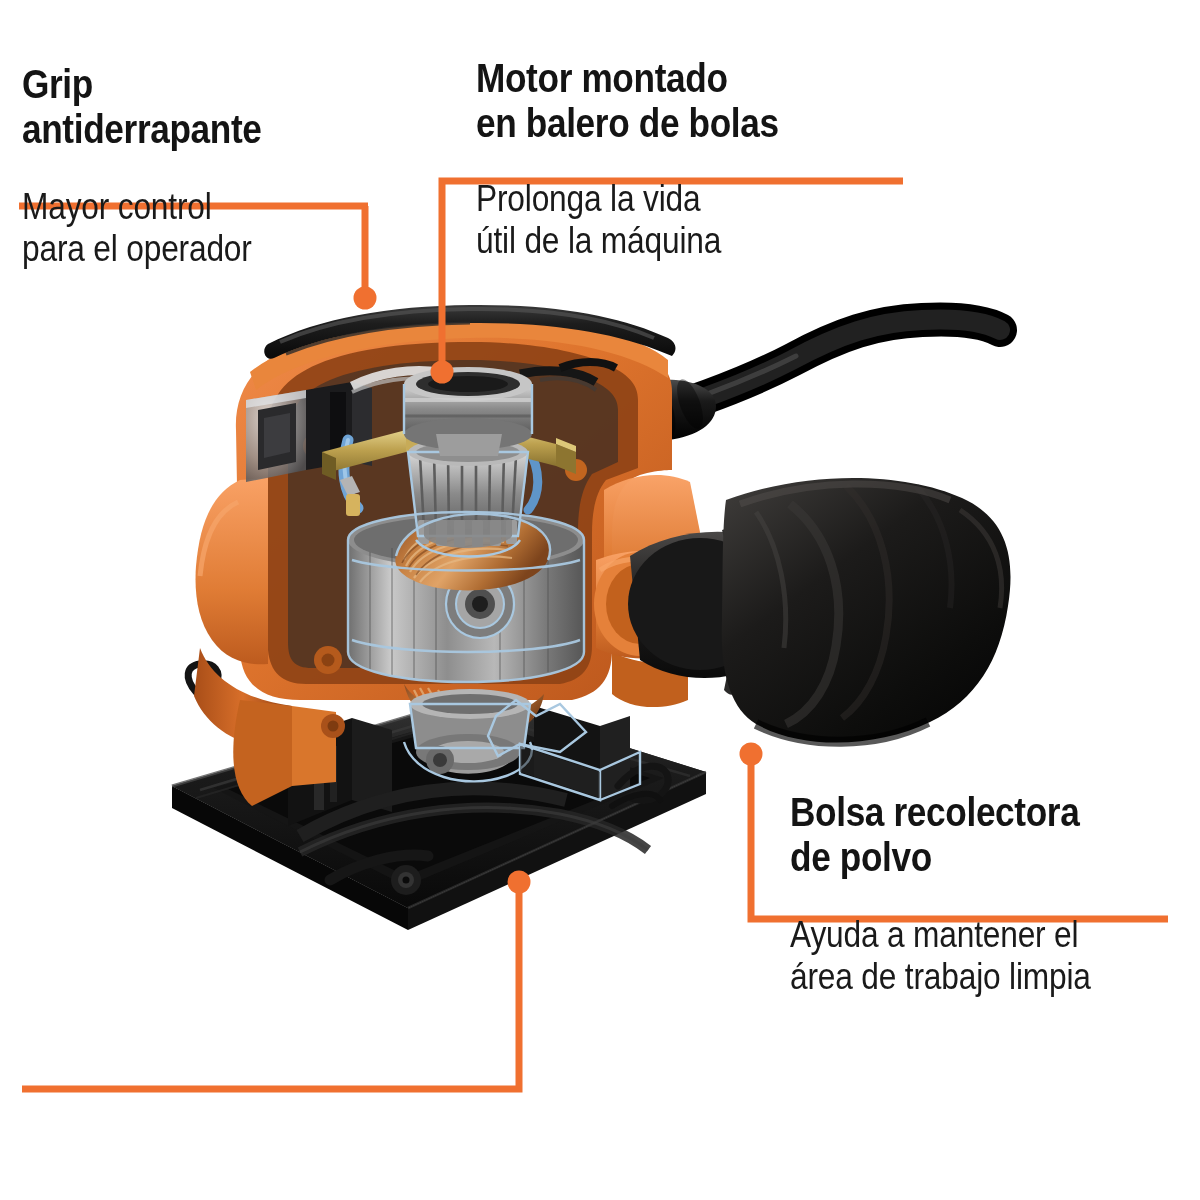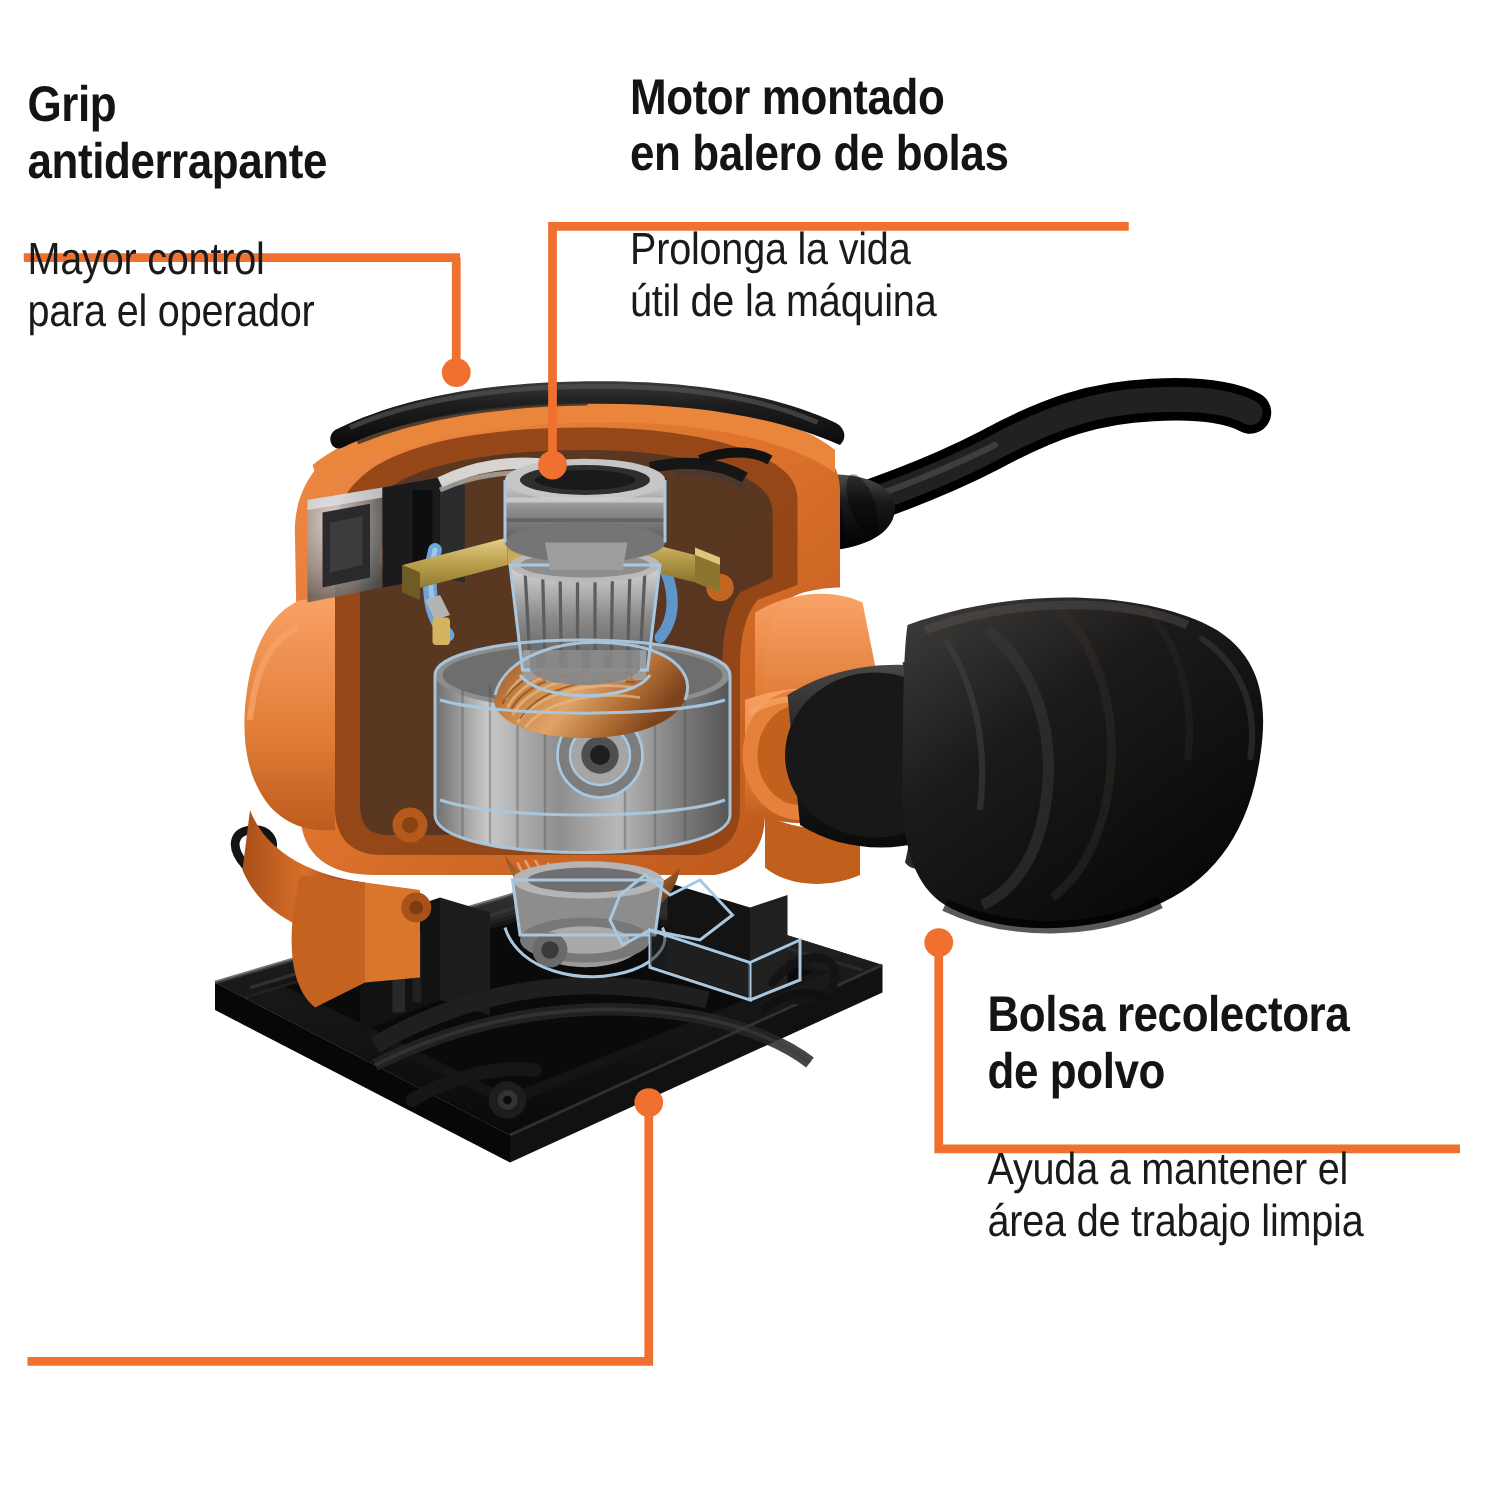--- a/index.html
+++ b/index.html
@@ -33,21 +33,21 @@
     line-height:1.17;
     letter-spacing:-0.2px;
     white-space:pre-line;
     transform:scaleX(.88);
     transform-origin:left top;
   }
 
   #c-grip{left:22px;top:62px;width:430px;}
   #c-grip .sub{margin-top:34px;}
 
-  #c-motor{left:476px;top:56px;width:520px;margin-left:28px;}
+  #c-motor{left:476px;top:56px;width:520px;}
   #c-motor .sub{margin-top:32px;}
 
   #c-bolsa{left:790px;top:790px;width:470px;}
   #c-bolsa .sub{margin-top:34px;}
 
   #c-mordaza{left:24px;top:957px;width:560px;}
   #c-mordaza .sub{margin-top:32px;}
 
   
   #leaders{position:absolute;left:0;top:0;width:1200px;height:1200px;pointer-events:none;}

